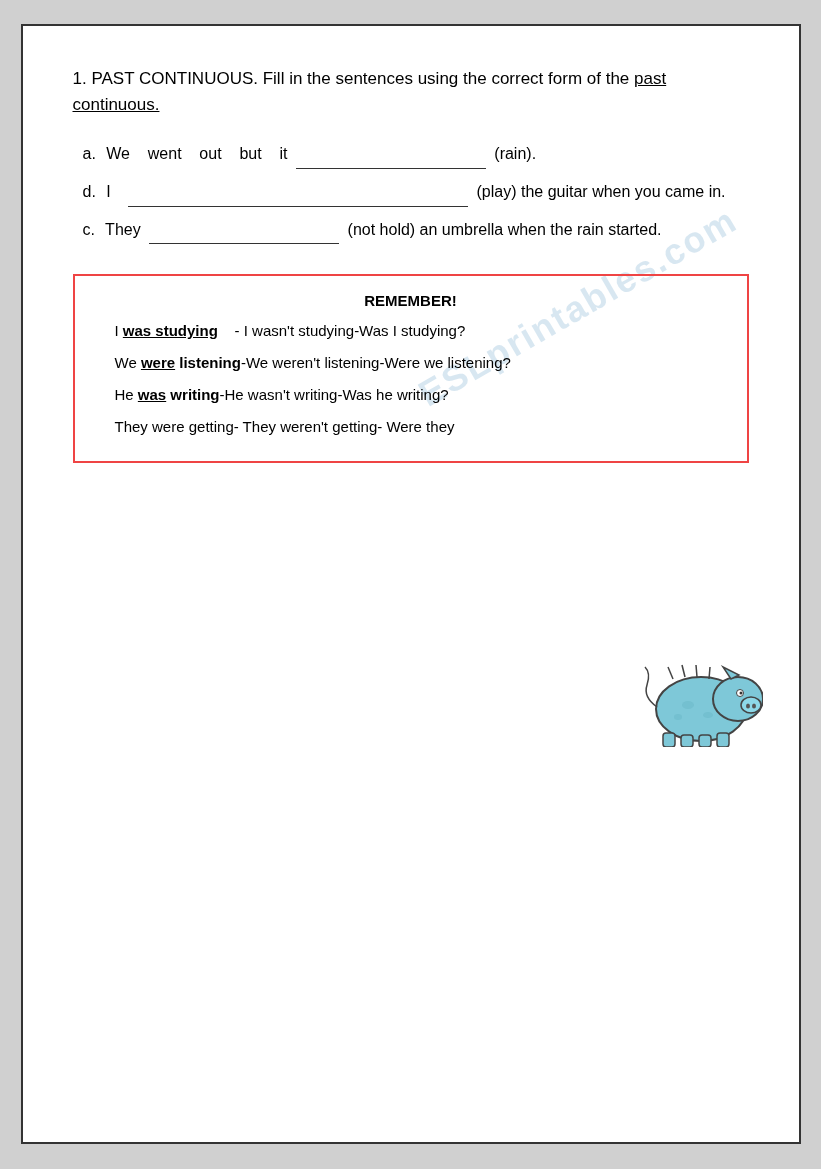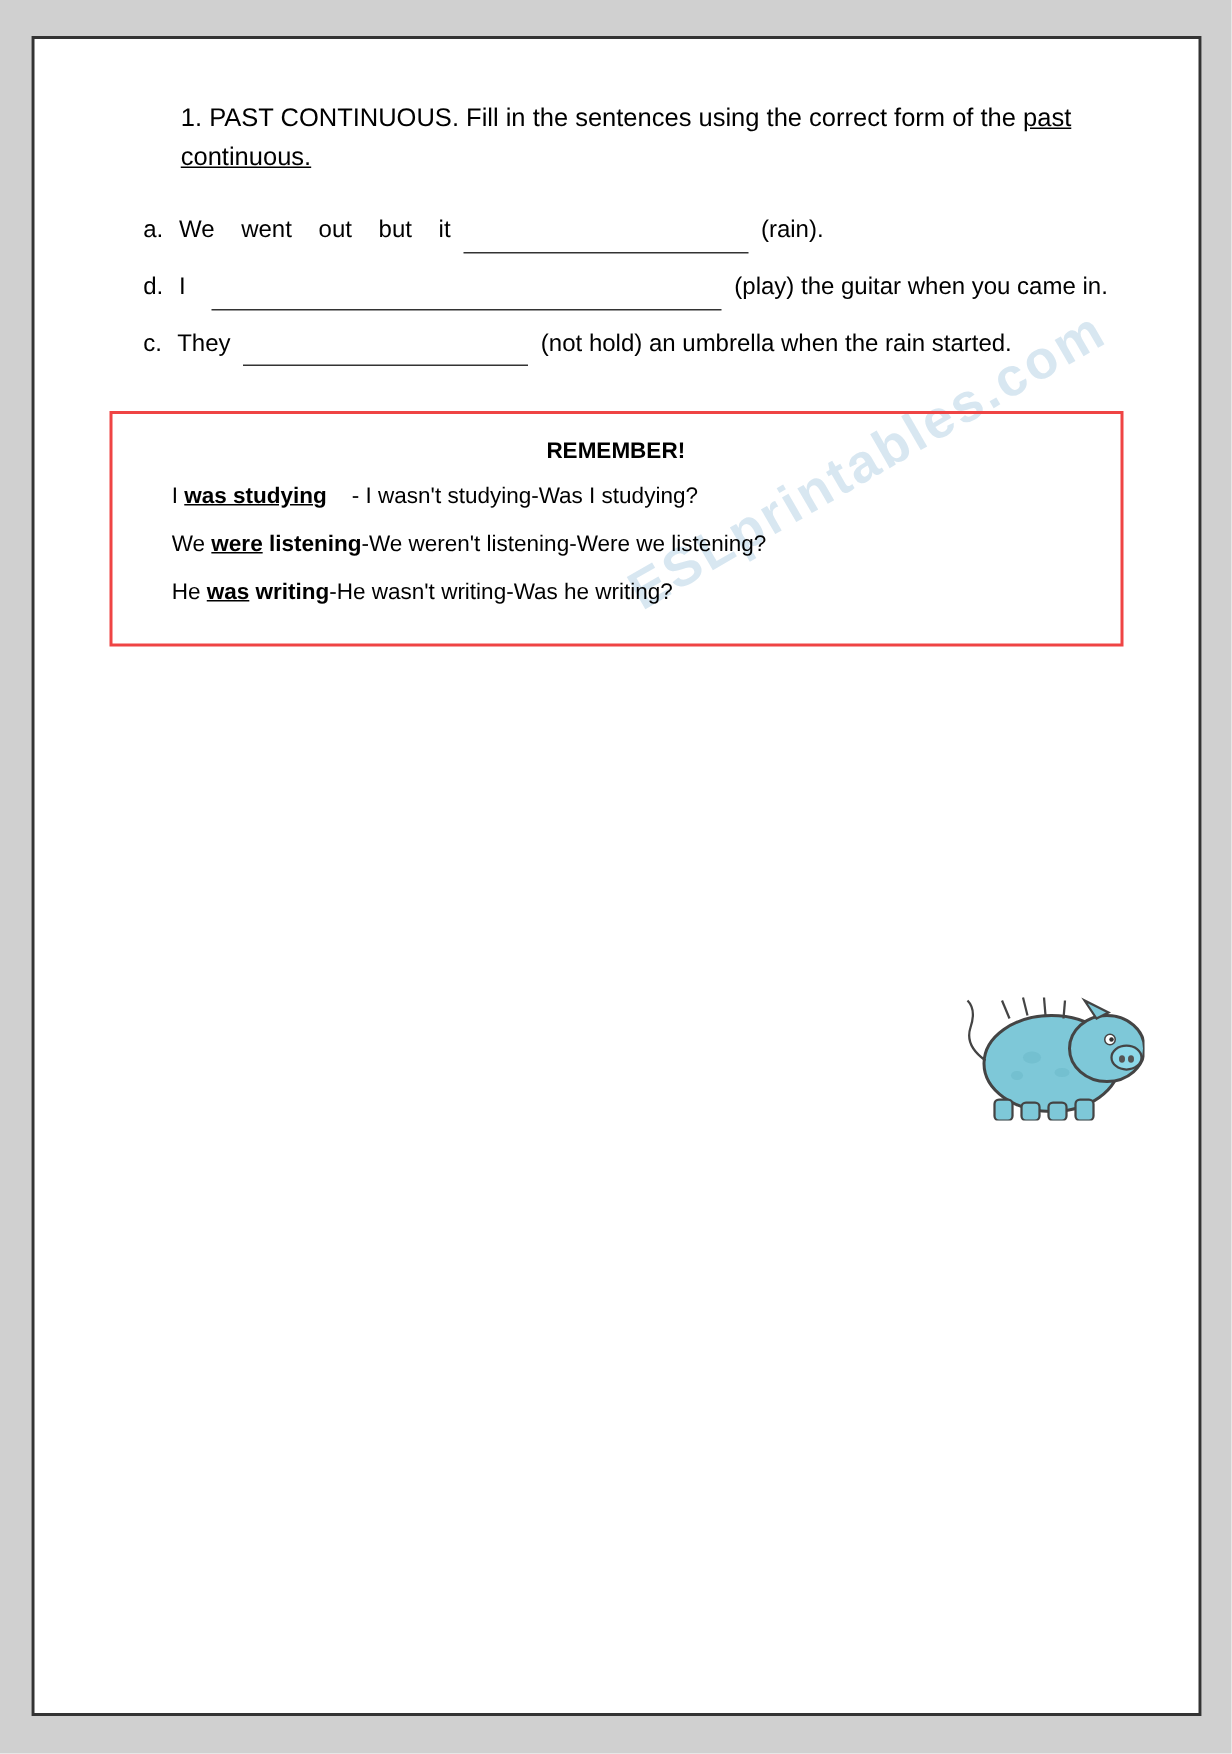--- a/index.html
+++ b/index.html
@@ -19,21 +19,20 @@
       margin: 24px auto;
       padding: 40px 50px 40px 50px;
       position: relative;
     }
     .section-title {
       font-size: 17px;
       font-family: 'Arial', sans-serif;
       font-weight: normal;
       line-height: 1.5;
       margin-bottom: 22px;
-      margin-left: 48px;
     }
     .section-title u {
       text-decoration: underline;
     }
     .exercises {
       padding-left: 10px;
     }
     .exercise-label {
       font-size: 16px;
       font-family: 'Arial', sans-serif;
@@ -48,21 +47,20 @@
       vertical-align: bottom;
     }
     .blank-long {
       width: 340px;
     }
     .exercise-block {
       font-family: 'Arial', sans-serif;
       font-size: 16px;
       line-height: 1.8;
       margin-bottom: 8px;
-      margin-left: 13px;
     }
     .exercise-block p {
       text-align: justify;
       padding-left: 28px;
       text-indent: -28px;
     }
 
     
     .remember-box {
       border: 2px solid #ef4444;
@@ -197,15 +195,18 @@
     </div>
 
     <div class="remember-row">
       We <b><u>were</u> listening</b>-We weren't listening-Were we listening?
     </div>
 
     <div class="remember-row">
       He <b><u>was</u> writing</b>-He wasn't writing-Was he writing?
     </div>
 
+    <div class="remember-row">
+      They were getting- They weren't getting- Were they
+    </div>
   </div>
 
 </div>
 
 </body></html>

